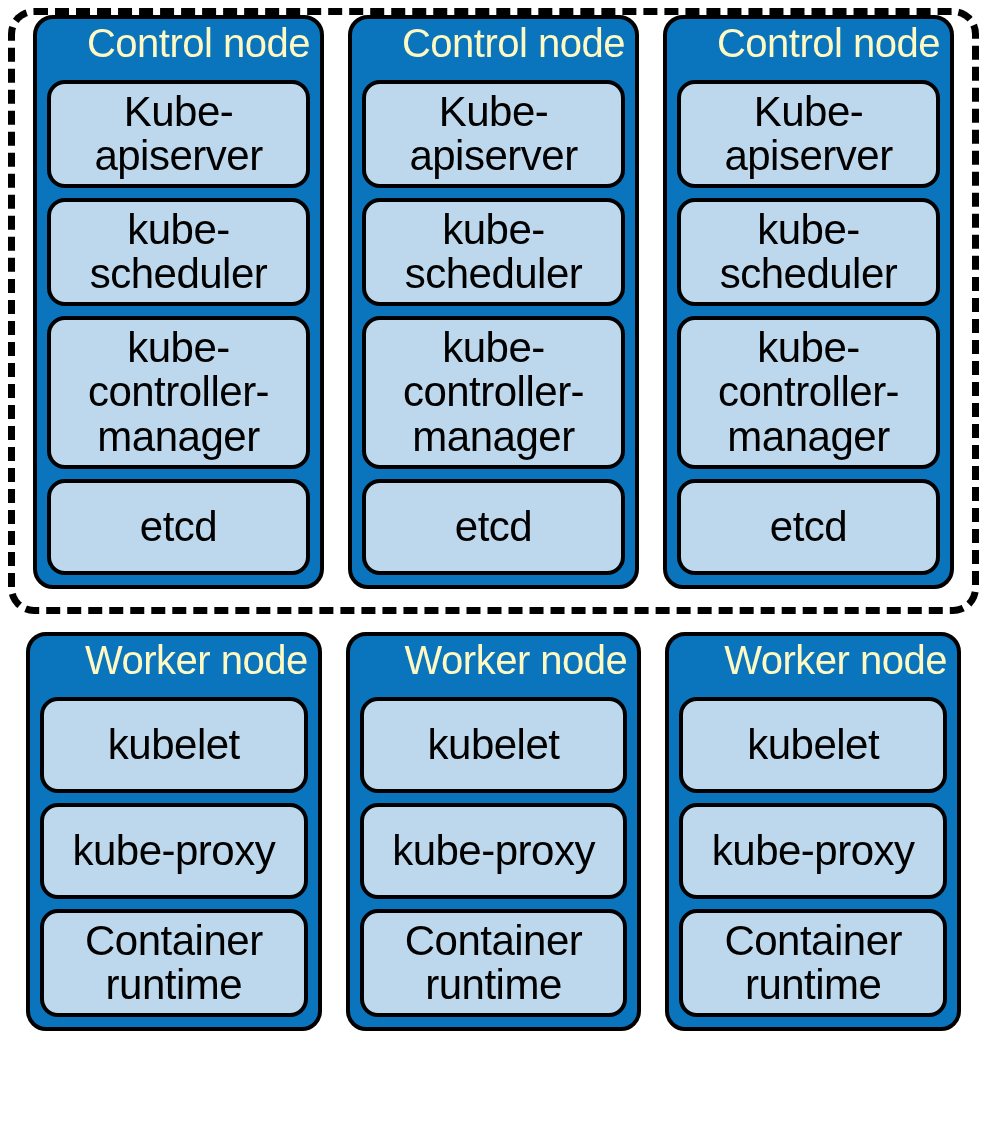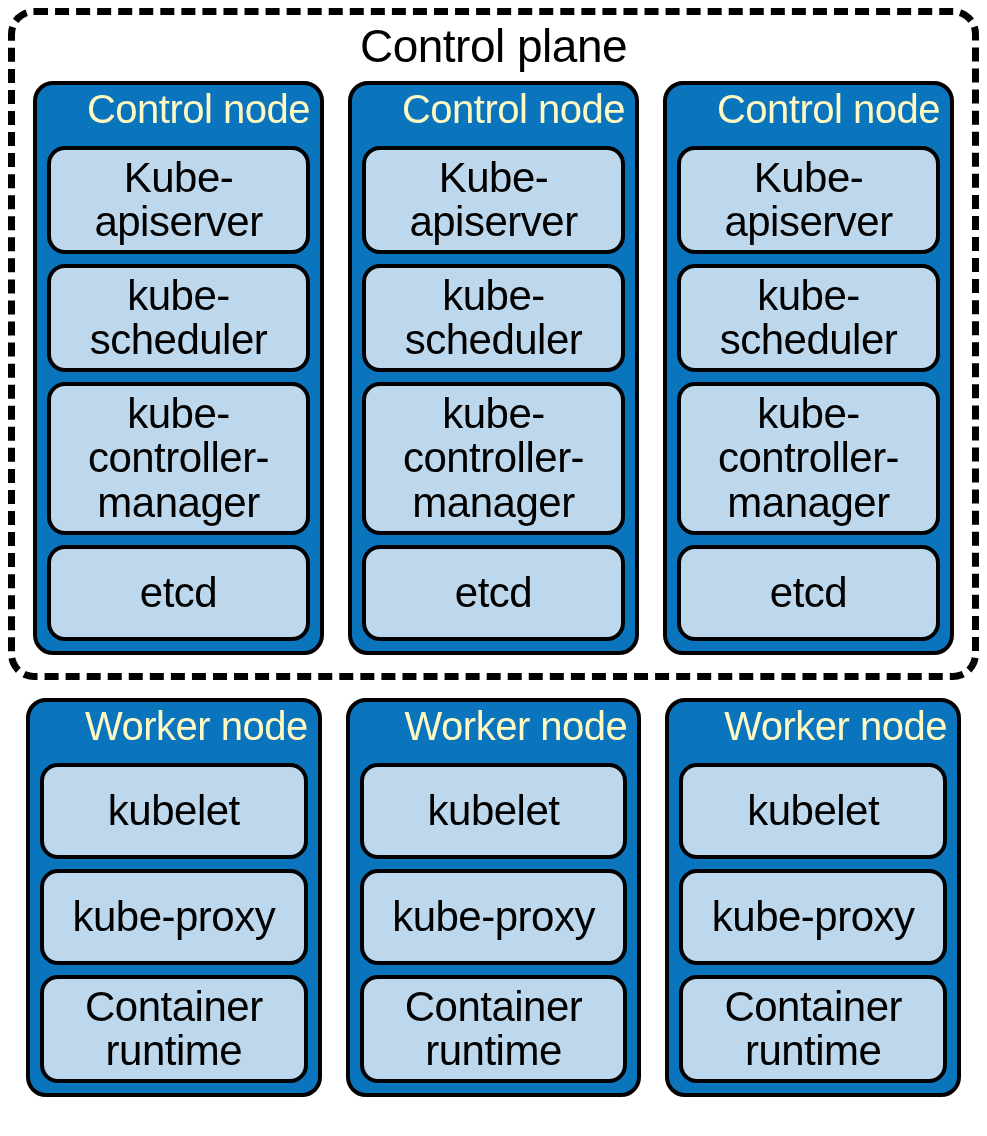--- a/index.html
+++ b/index.html
@@ -64,21 +64,20 @@
     margin-top: 10px;
     padding: 6px 6px;
     letter-spacing: -0.5px;
   }
   .component:first-of-type { margin-top: 4px; }
 </style>
 </head>
 <body>
 
 <div class="control-plane">
-  <div class="cp-title">Control plane</div>
   <div class="row">
 
     <div class="node">
       <div class="node-title">Control node</div>
       <div class="component">Kube-apiserver</div>
       <div class="component">kube-scheduler</div>
       <div class="component">kube-controller-manager</div>
       <div class="component">etcd</div>
     </div>
 

